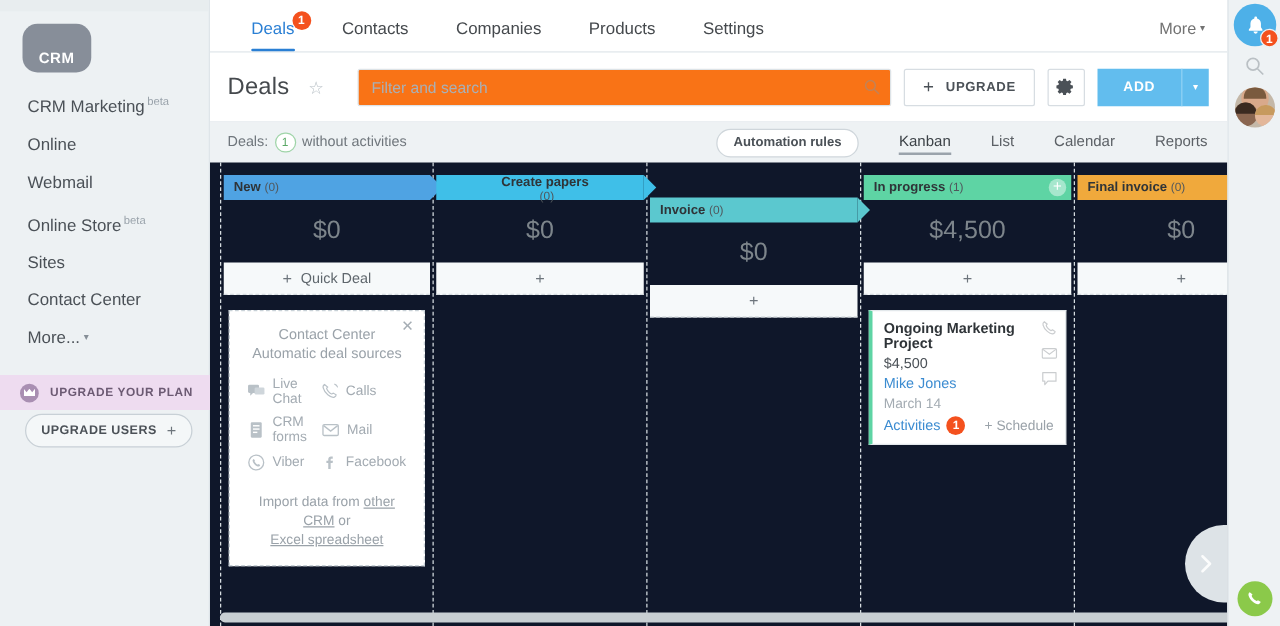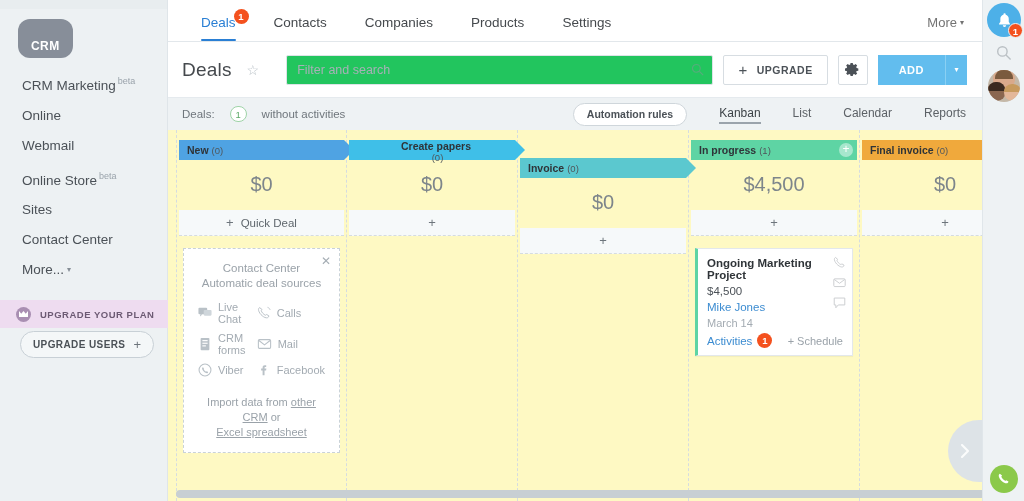--- a/index.html
+++ b/index.html
@@ -145,21 +145,21 @@
     letter-spacing: .2px;
   }
   .star-icon { font-size: 14px; color: #b9c1c7; margin-left: 5px; cursor: pointer; }
   .search-wrap {
     flex: 1 1 auto; max-width: 470px; margin-left: 17px;
     position: relative;
   }
   .search-input {
     width: 100%; height: 30px;
     border: 1px solid #dde3e7; border-radius: 2px;
-    background: #22c55e;
+    background: #f97316;
     font-size: 12.5px; color: #45494d;
     padding: 0 30px 0 10px;
     outline: none;
     font-family: "Liberation Sans", sans-serif;
   }
   .search-input::placeholder { color: #a8b0b7; }
   .search-glyph {
     position: absolute; right: 9px; top: 8px;
     width: 13px; height: 13px; opacity: .5;
   }
@@ -189,21 +189,21 @@
     color: #fff; font-size: 8px;
     display: flex; align-items: center; justify-content: center; cursor: pointer;
   }
 
   
   .subbar {
     height: 32px; background: #eef2f4;
     display: flex; align-items: center;
     padding: 0 16px 0 14px;
   }
-  .deals-count { font-size: 11.5px; color: #6f767c; display: flex; align-items: center; gap: 15px; }
+  .deals-count { font-size: 11.5px; color: #6f767c; display: flex; align-items: center; gap: 5px; }
   .count-pill {
     display: inline-block; min-width: 17px; height: 16px; line-height: 15px;
     border: 1px solid #9fd4a8; border-radius: 9px;
     background: #fff; color: #5aa866;
     font-size: 9.5px; text-align: center; padding: 0 4px;
   }
   .subbar-right { margin-left: auto; display: flex; align-items: center; gap: 32px; }
   .automation-pill {
     border: 1px solid #cfd6db; border-radius: 12px; background: #fff;
     padding: 4px 13px 5px;
@@ -215,21 +215,21 @@
   }
   .view-tab.active { color: #3c4247; }
   .view-tab.active::after {
     content: ""; position: absolute; left: 0; right: 0; bottom: -1px;
     height: 1.5px; background: #9aa3ab;
   }
 
   
   .kanban {
     position: absolute; left: 0; right: 0; top: 130px; bottom: 0;
-    background: #fef9c3;
+    background: #0f172a;
     display: flex;
     padding: 0 0 0 8px;
   }
   .col {
     width: 171px; flex: 0 0 171px;
     border-right: 1px dashed #d5dce0;
     position: relative;
   }
   .col:first-child { border-left: 1px dashed #d5dce0; }
   .col-header {

